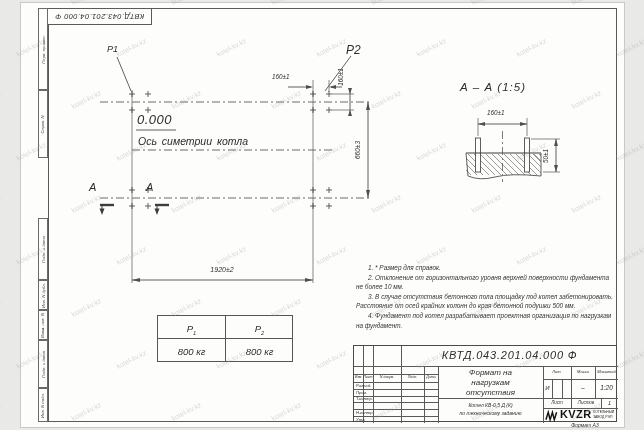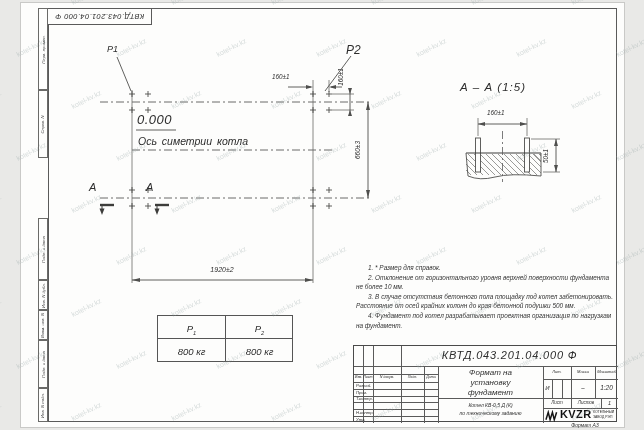--- a/index.html
+++ b/index.html
@@ -212,22 +212,22 @@
     <div class="v" style="left:189px;top:20px;height:57px;"></div>
     <div class="v" style="left:198px;top:33px;height:19px;"></div>
     <div class="v" style="left:208px;top:33px;height:19px;"></div>
     <div class="v" style="left:217px;top:20px;height:42px;"></div>
     <div class="v" style="left:241px;top:20px;height:32px;"></div>
     <div class="v" style="left:247px;top:52px;height:10px;"></div>
 
     <div class="t c" style="left:47px;top:4px;width:217px;font-size:11px;letter-spacing:.8px;">КВТД.043.201.04.000 Ф</div>
 
     <div class="t c" style="left:84px;top:23px;width:105px;font-size:8px;">Формат на</div>
-    <div class="t c" style="left:84px;top:33px;width:105px;font-size:8px;">установку</div>
-    <div class="t c" style="left:84px;top:43px;width:105px;font-size:8px;">фундамент</div>
+    <div class="t c" style="left:84px;top:33px;width:105px;font-size:8px;">нагрузкам</div>
+    <div class="t c" style="left:84px;top:43px;width:105px;font-size:8px;">отсутствия</div>
 
     <div class="t c" style="left:84px;top:57px;width:105px;font-size:5px;">Котел  КВ-0,5  Д  (К)</div>
     <div class="t c" style="left:84px;top:65px;width:105px;font-size:5px;">по техническому заданию</div>
 
     <div class="t c" style="left:0;top:30px;width:9px;font-size:3.6px;">Изм.</div>
     <div class="t c" style="left:9px;top:30px;width:10px;font-size:3.6px;">Лист</div>
     <div class="t c" style="left:19px;top:30px;width:28px;font-size:3.6px;">N докум.</div>
     <div class="t c" style="left:47px;top:30px;width:23px;font-size:3.6px;">Подп.</div>
     <div class="t c" style="left:70px;top:30px;width:14px;font-size:3.6px;">Дата</div>
 

